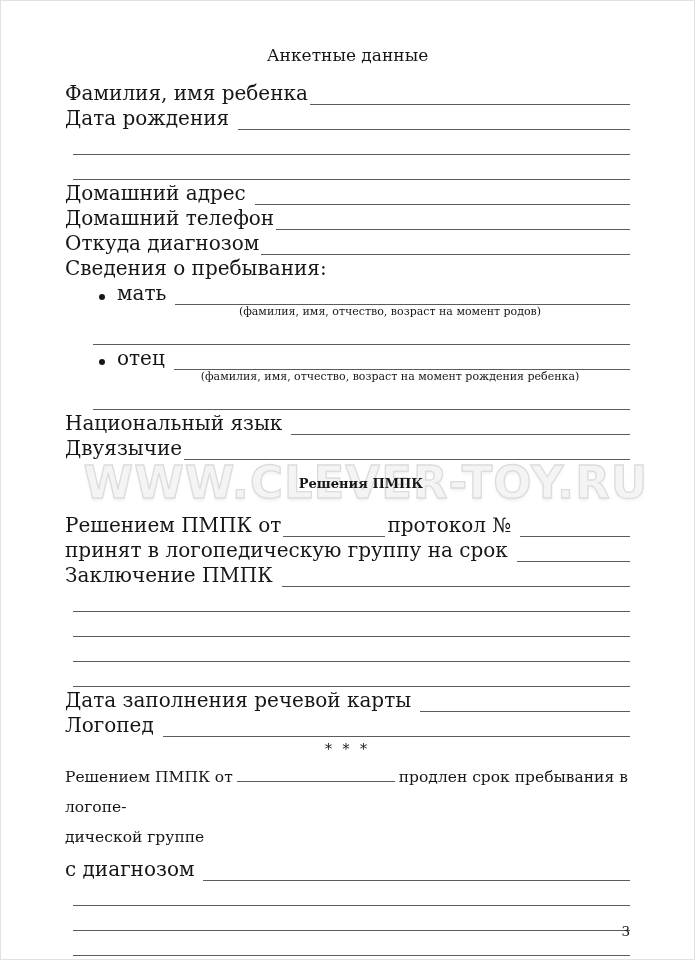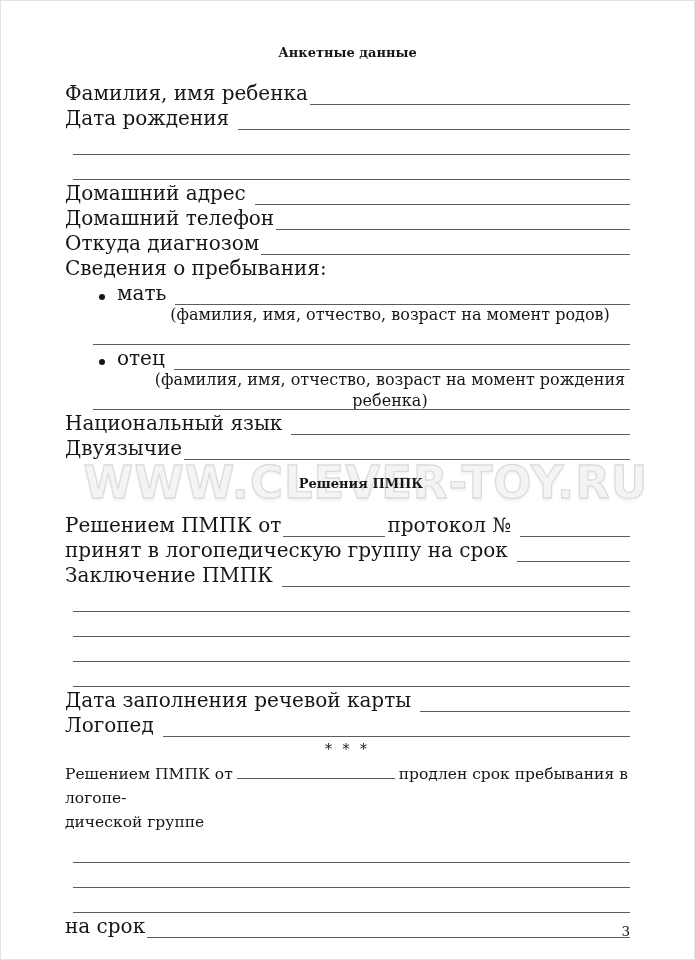--- a/index.html
+++ b/index.html
@@ -11,22 +11,22 @@
     background: #ffffff;
     border: 1px solid #e2e2e2;
     padding: 44px 64px 0 64px;
     font-family: "DejaVu Serif", "Liberation Serif", serif;
     color: #161616;
     overflow: hidden;
   }
   .title {
     margin: 0 0 9px 0;
     text-align: center;
-    font-size: 13px;
-    font-weight: bold;
+    font-size: 17px;
+    font-weight: normal;
     height: 26px;
   }
   .row {
     display: flex;
     align-items: flex-end;
     height: 25px;
     font-size: 20px;
     line-height: 1.15;
   }
   .lbl { white-space: nowrap; }
@@ -45,21 +45,21 @@
   .bullet-row { padding-left: 34px; }
   .dot {
     width: 6px; height: 6px;
     border-radius: 50%;
     background: #161616;
     margin: 0 12px 5px 0;
     flex: 0 0 auto;
   }
   .cap {
     height: 17px;
-    font-size: 16px;
+    font-size: 11px;
     text-align: center;
     padding-left: 85px;
     line-height: 1.3;
   }
   .heading-wrap {
     position: relative;
     height: 50px;
     margin-top: 2px;
     margin-left: 27px;
   }
@@ -87,21 +87,21 @@
     -webkit-text-stroke: 1.3px #dcdcdc;
     text-shadow: 0 3px 3px rgba(0,0,0,0.05);
   }
   .stars {
     height: 20px;
     text-align: center;
     font-size: 14px;
     letter-spacing: 3px;
     padding-top: 4px;
   }
-  .para { font-size: 15.5px; line-height: 24px; margin: 1px 0 4px 0; }
+  .para { font-size: 15.5px; line-height: 30px; margin: 1px 0 4px 0; }
   .inline-fill {
     display: inline-block;
     width: 158px;
     height: 11px;
     border-bottom: 1px solid #5c5c5c;
     margin: 0 4px;
   }
   .page-num {
     position: absolute;
     right: 64px;
@@ -229,20 +229,24 @@
     <span class="fill"></span>
   </div>
 
   <div class="stars">* * *</div>
 
   <div class="para">
     <span>Решением ПМПК от</span><span class="inline-fill"></span><span>продлен срок пребывания в логопе-</span><br>
     <span>дической группе</span>
   </div>
 
+  <div class="row">
+    <span class="lbl sp">с диагнозом</span>
+    <span class="fill"></span>
+  </div>
 
   <div class="row blank">
       <span class="fill"></span>
     </div>
   <div class="row blank">
       <span class="fill"></span>
     </div>
   <div class="row blank">
       <span class="fill"></span>
     </div>

